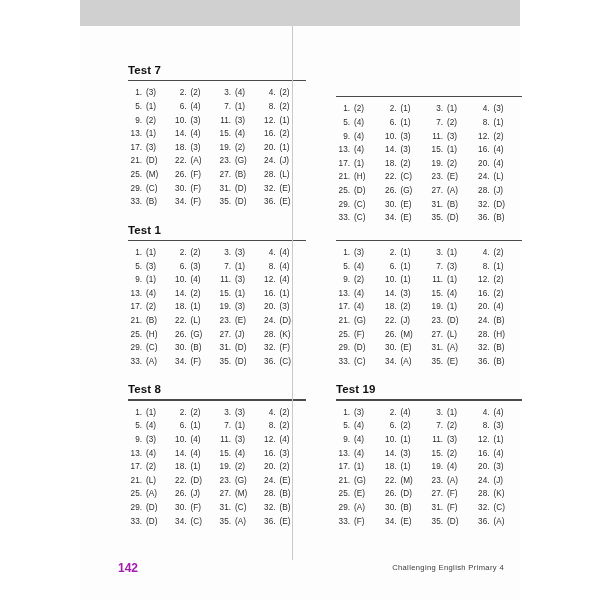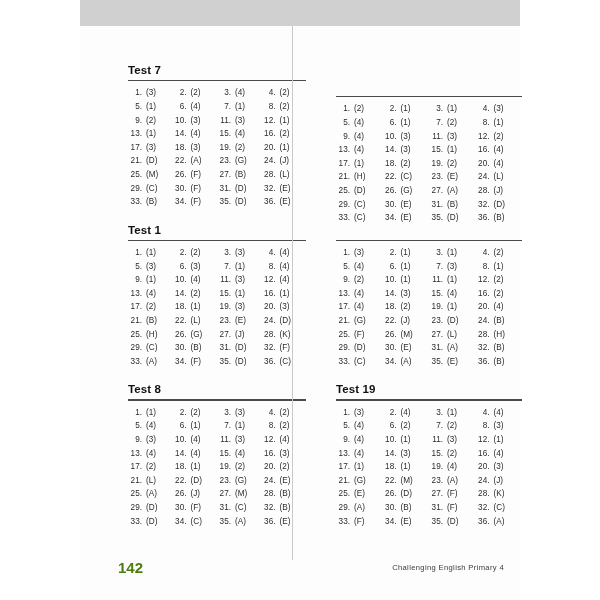--- a/index.html
+++ b/index.html
@@ -122,23 +122,23 @@
     position: absolute;
     left: 0;
     bottom: 24px;
     width: 440px;
     height: 18px;
   }
   .page-number {
     position: absolute;
     left: 38px;
     bottom: 0;
-    font-size: 15px;
+    font-size: 12px;
     font-weight: bold;
-    color: #4d7c0f;
+    color: #a21caf;
     line-height: 16px;
   }
   .book-title {
     position: absolute;
     right: 16px;
     bottom: 2px;
     font-size: 7.6px;
     letter-spacing: 0.35px;
     color: #3a3a3a;
     line-height: 12px;

